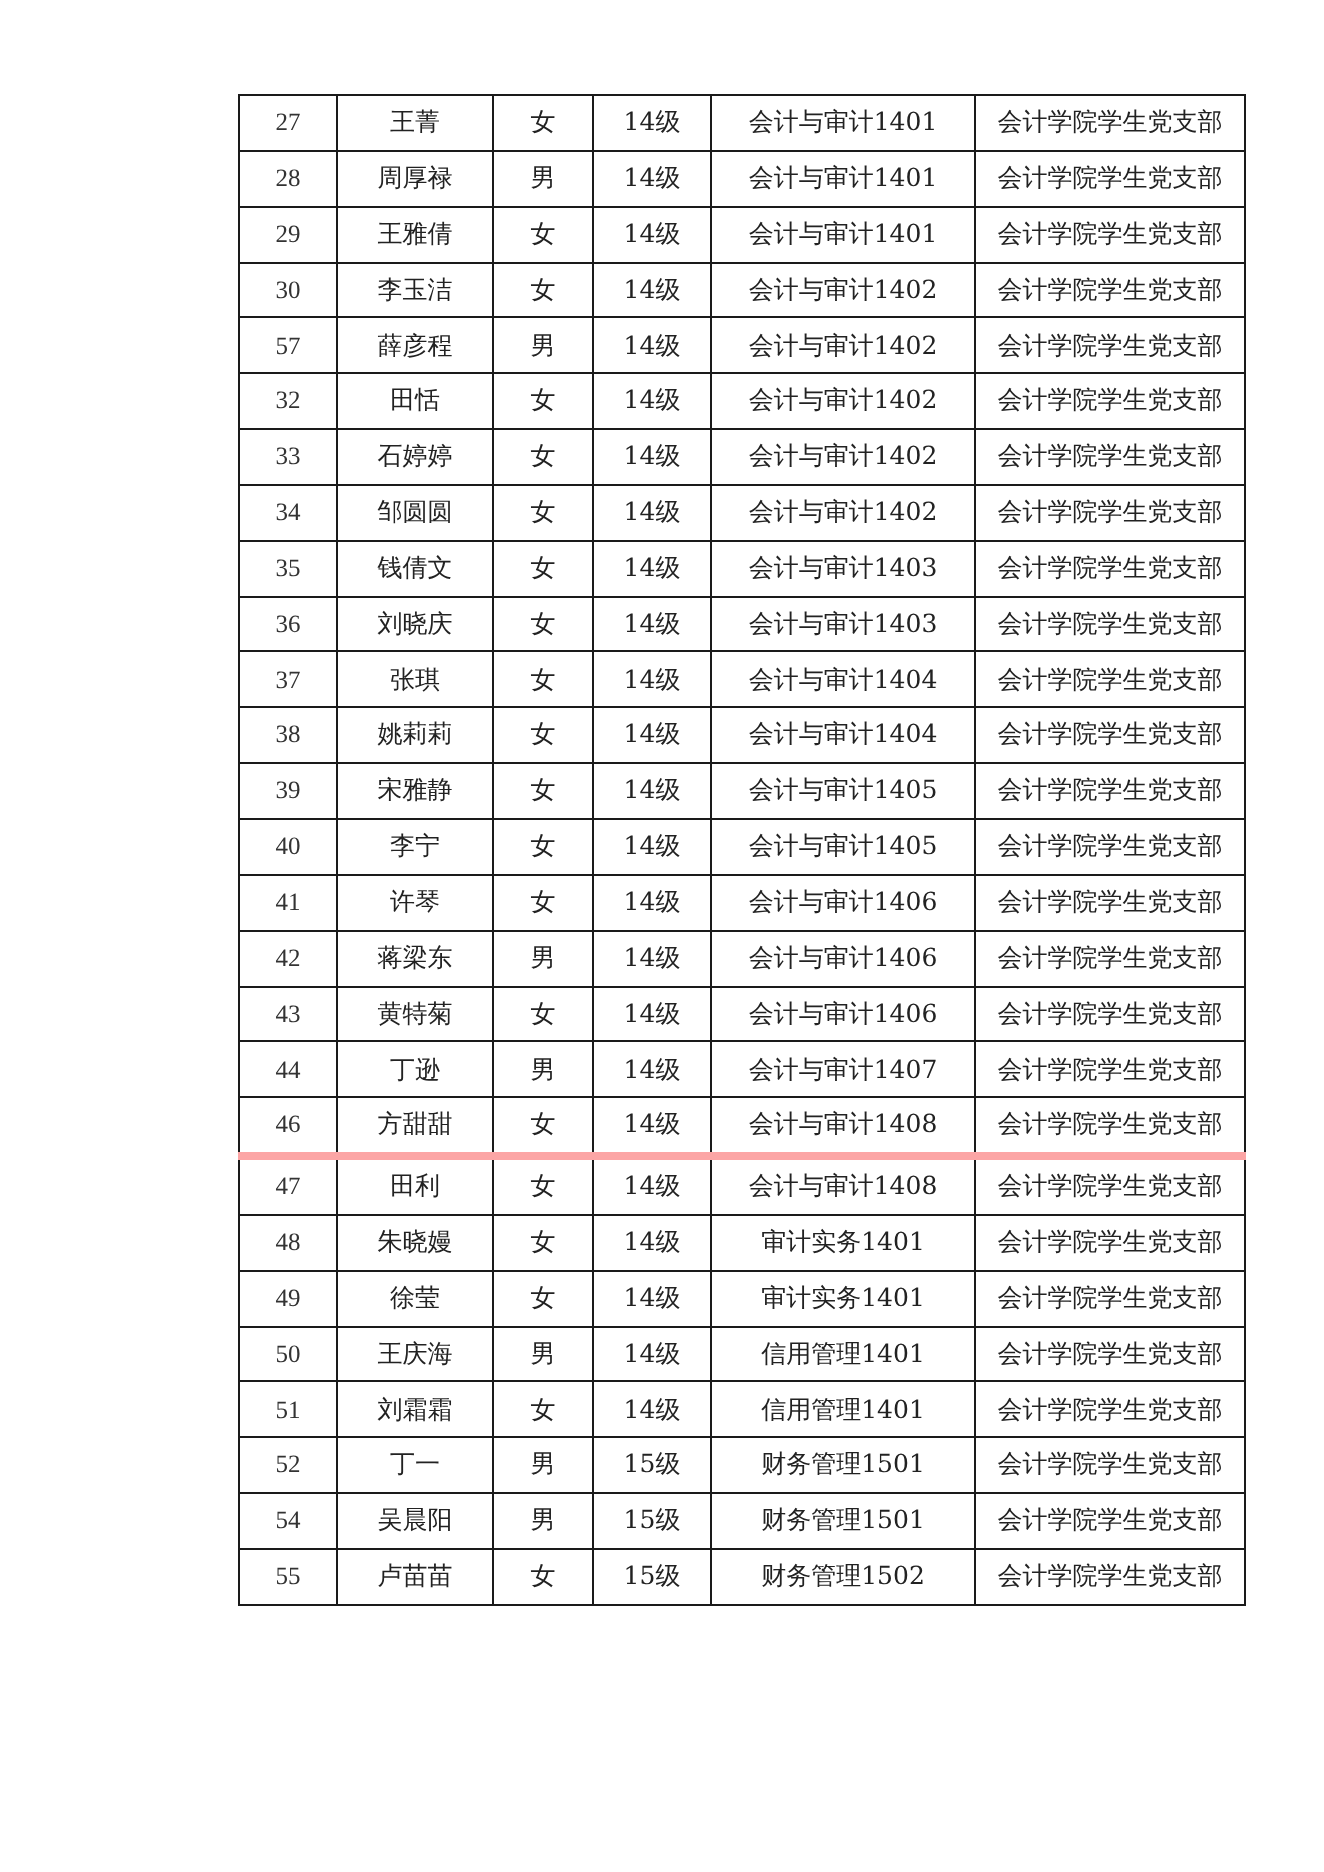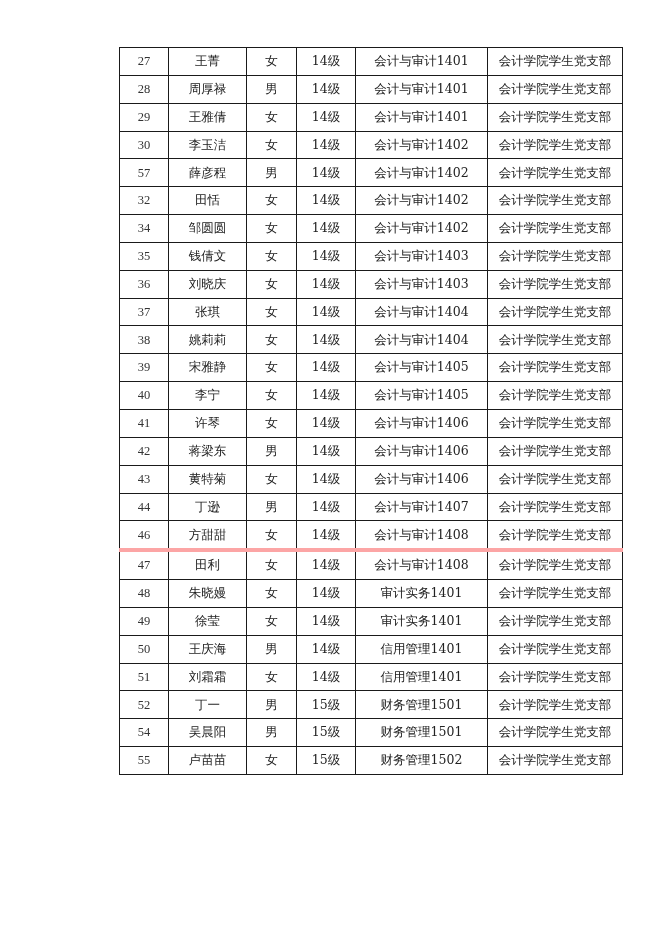--- a/index.html
+++ b/index.html
@@ -113,20 +113,28 @@
 
   <tr>
     <td class="num">32</td>
     <td>田恬</td>
     <td>女</td>
     <td>14级</td>
     <td>会计与审计1402</td>
     <td>会计学院学生党支部</td>
   </tr>
 
+  <tr>
+    <td class="num">33</td>
+    <td>石婷婷</td>
+    <td>女</td>
+    <td>14级</td>
+    <td>会计与审计1402</td>
+    <td>会计学院学生党支部</td>
+  </tr>
 
   <tr>
     <td class="num">34</td>
     <td>邹圆圆</td>
     <td>女</td>
     <td>14级</td>
     <td>会计与审计1402</td>
     <td>会计学院学生党支部</td>
   </tr>
 

